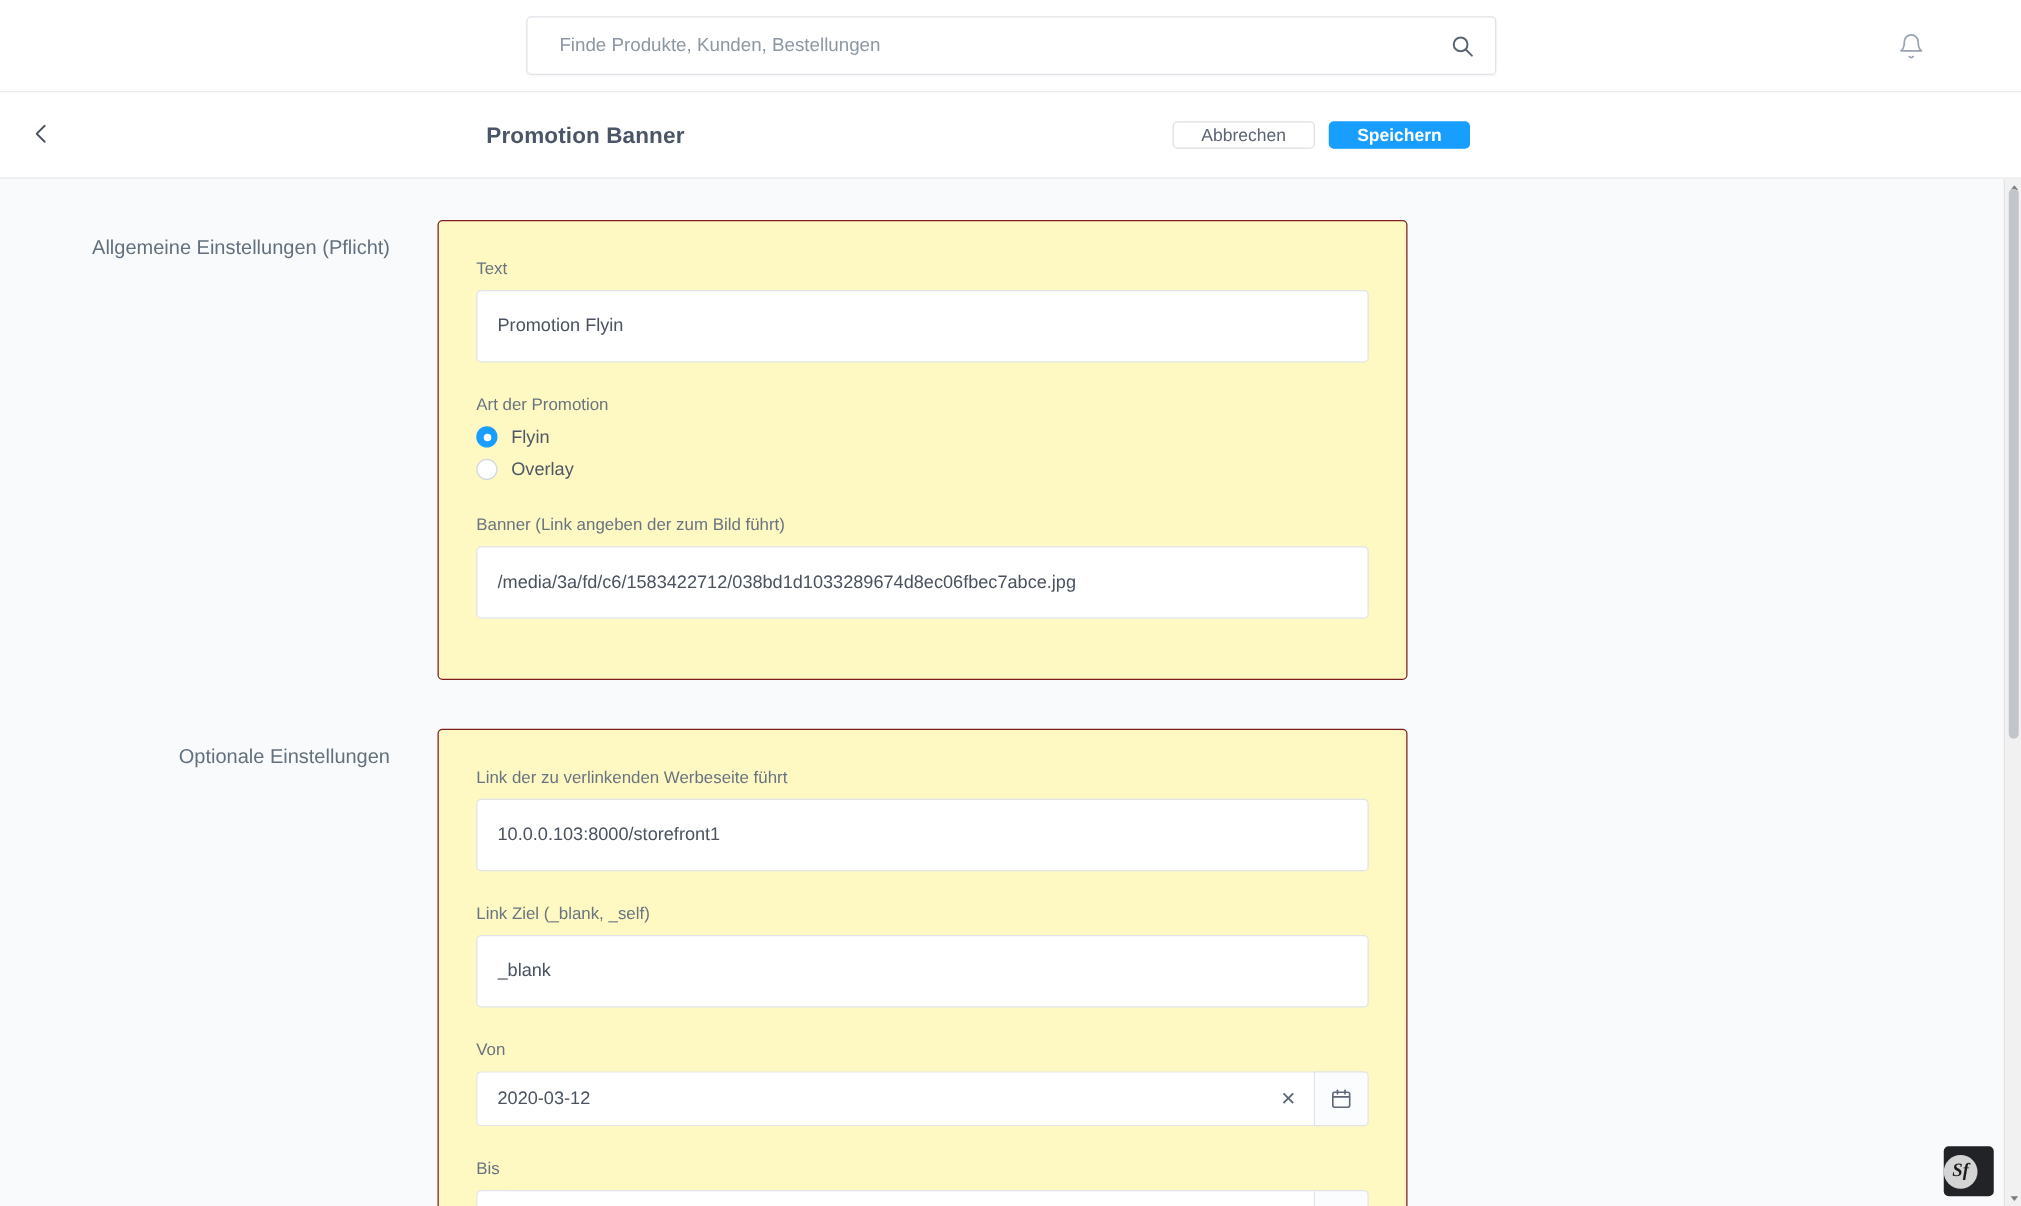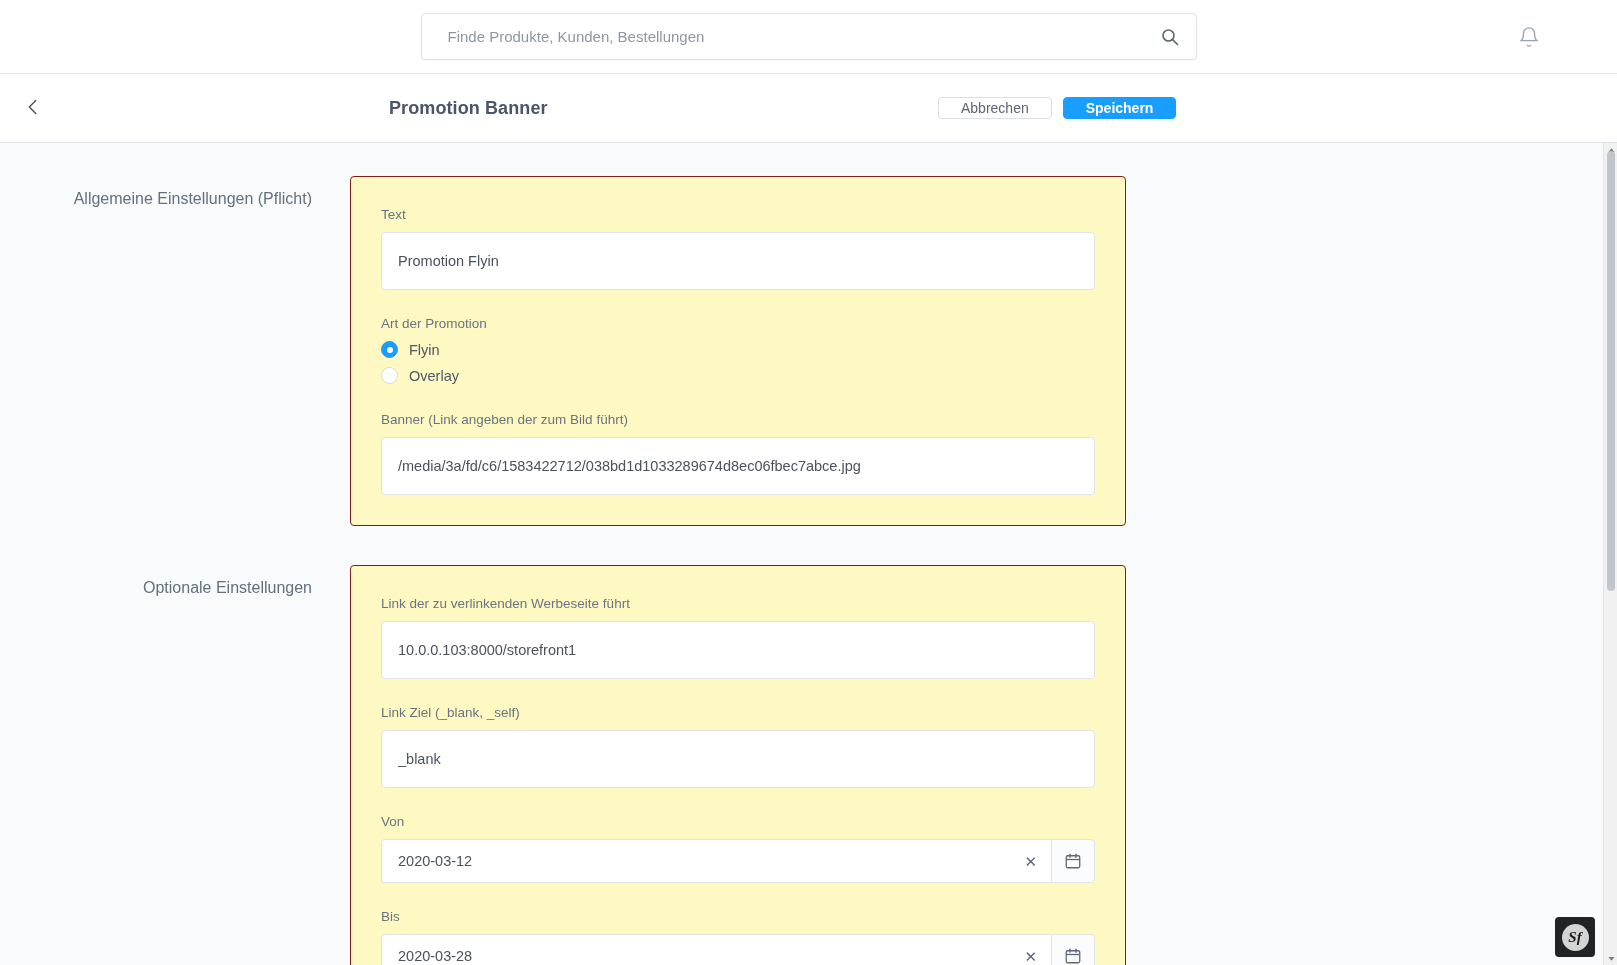--- a/index.html
+++ b/index.html
@@ -136,21 +136,21 @@
   }
   .card {
     width: 776px;
     background: #fef9c3;
     border: 1px solid #7f1d1d;
     border-radius: 4px;
     padding: 30px;
   }
 
   .field { margin-bottom: 26px; }
-  .field:last-child { margin-bottom: 0; }
+  .field:last-child { margin-bottom: 18px; }
   .field-label {
     font-size: 13.5px;
     color: #6a7480;
     margin-bottom: 10px;
     display: block;
   }
   .text-input {
     width: 100%;
     height: 58px;
     border: 1px solid #e0e4e9;
@@ -257,21 +257,21 @@
   .scroll-arrow.up { top: 0; }
   .scroll-arrow.down { bottom: 0; }
 
   
   .sf-badge {
     position: absolute;
     right: 22px; bottom: 8px;
     width: 40px; height: 40px;
     background: #222326;
     border-radius: 4px;
-    display: flex; align-items: center; justify-content: center;
+    display: flex; align-items: center; 
     cursor: pointer;
   }
   .sf-circle {
     width: 27px; height: 27px;
     border-radius: 50%;
     background: #d4d4d4;
     display: flex; align-items: center; justify-content: center;
     font-family: "Liberation Serif", serif;
     font-style: italic;
     font-weight: bold;

